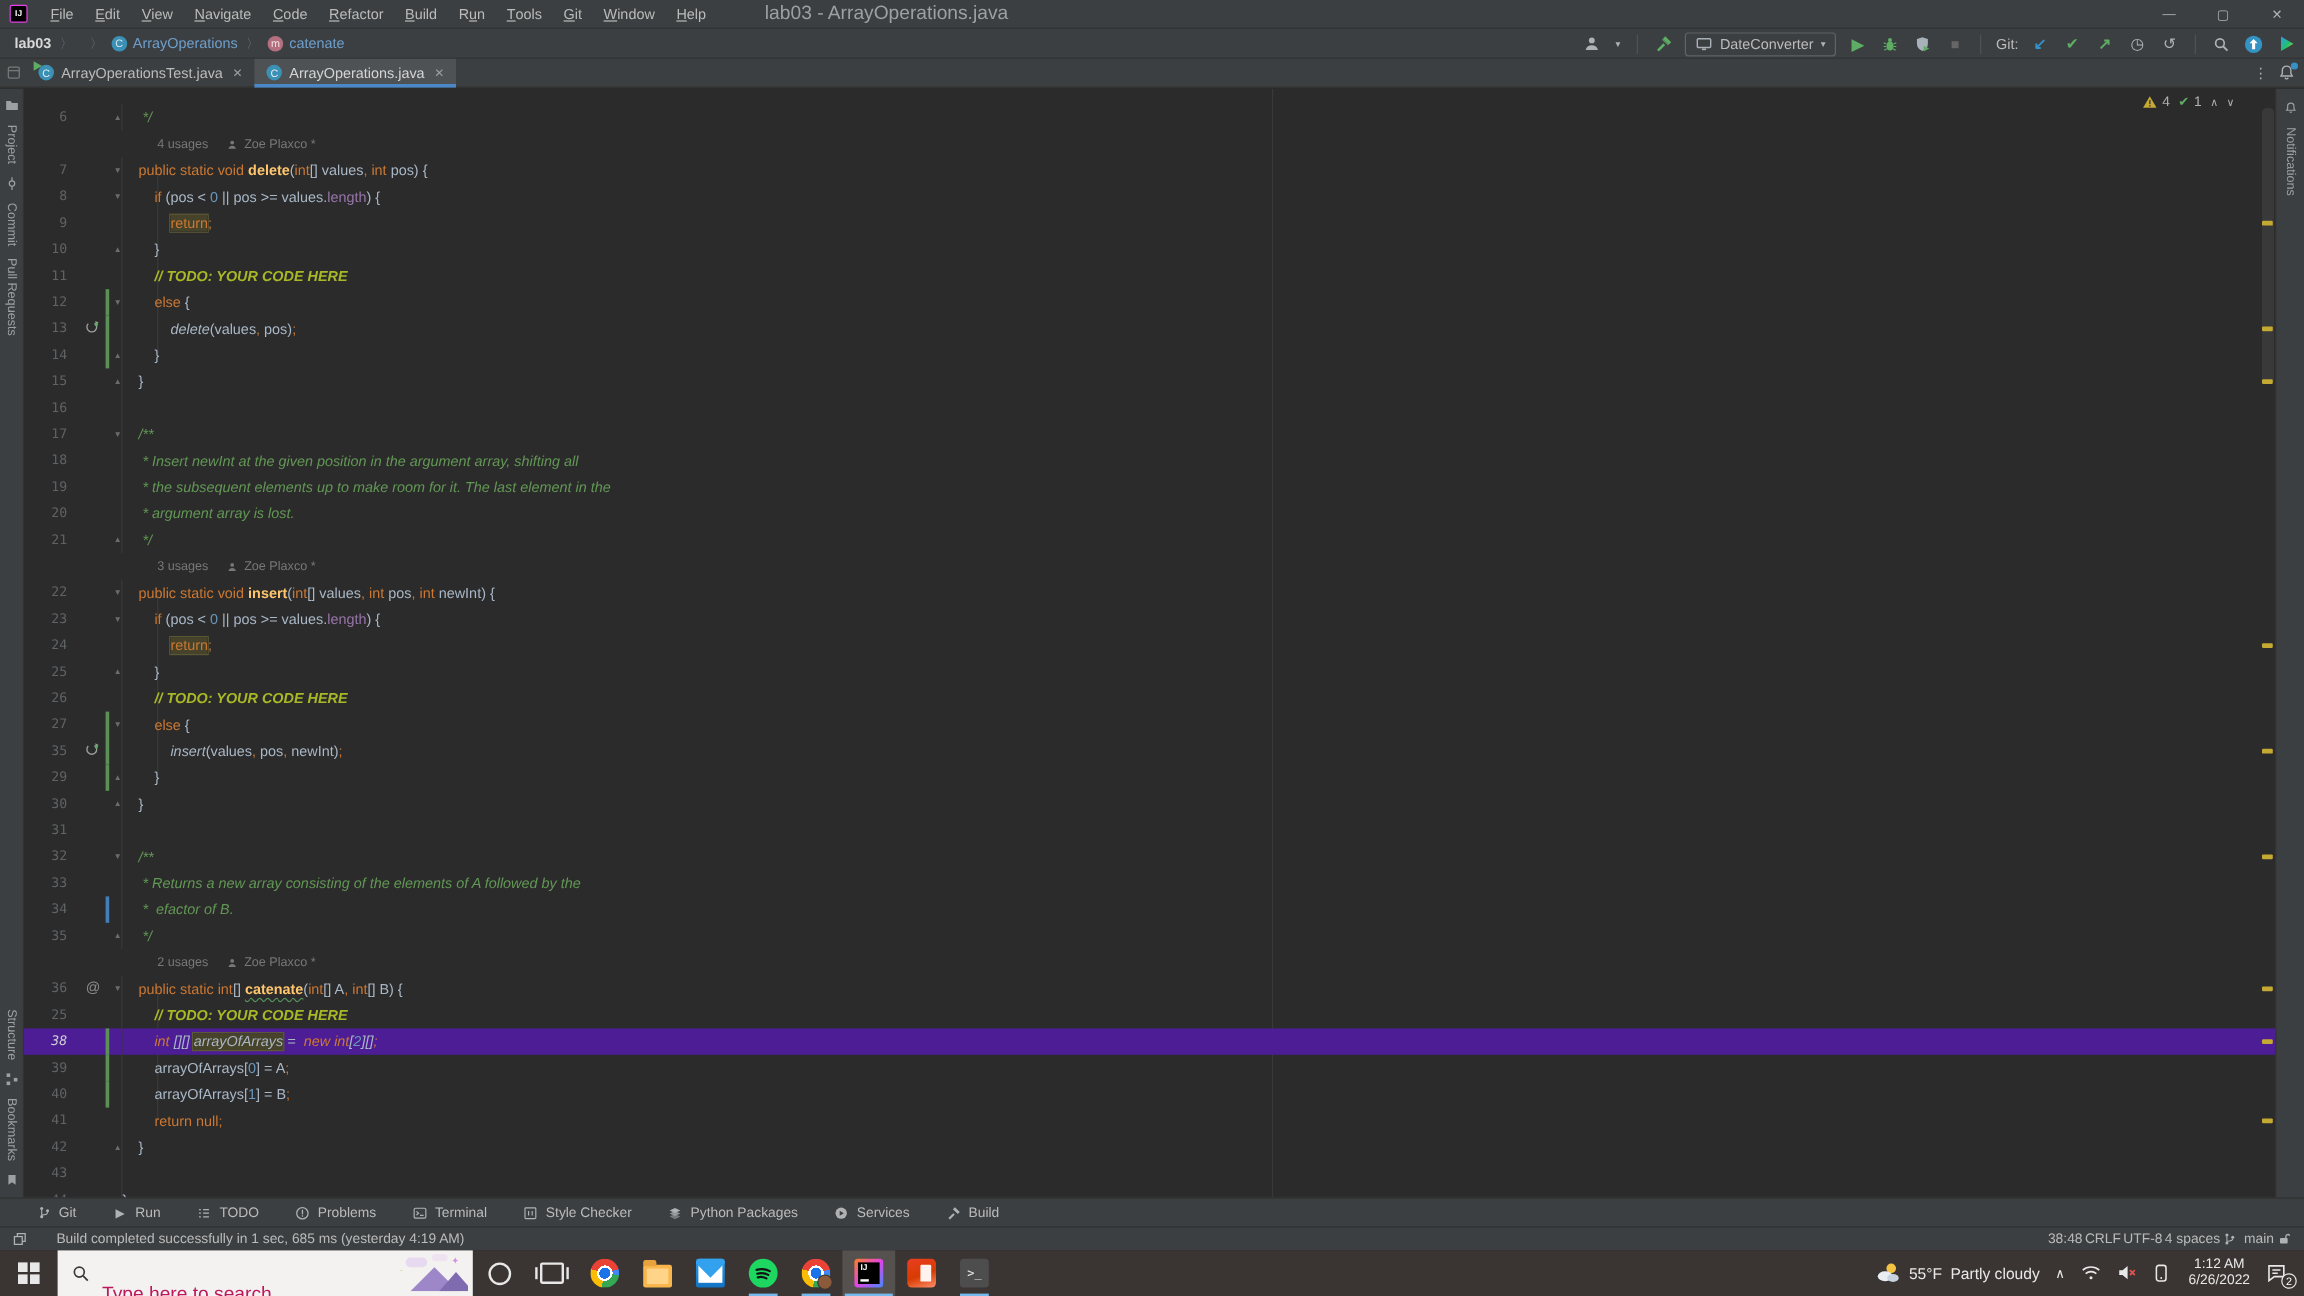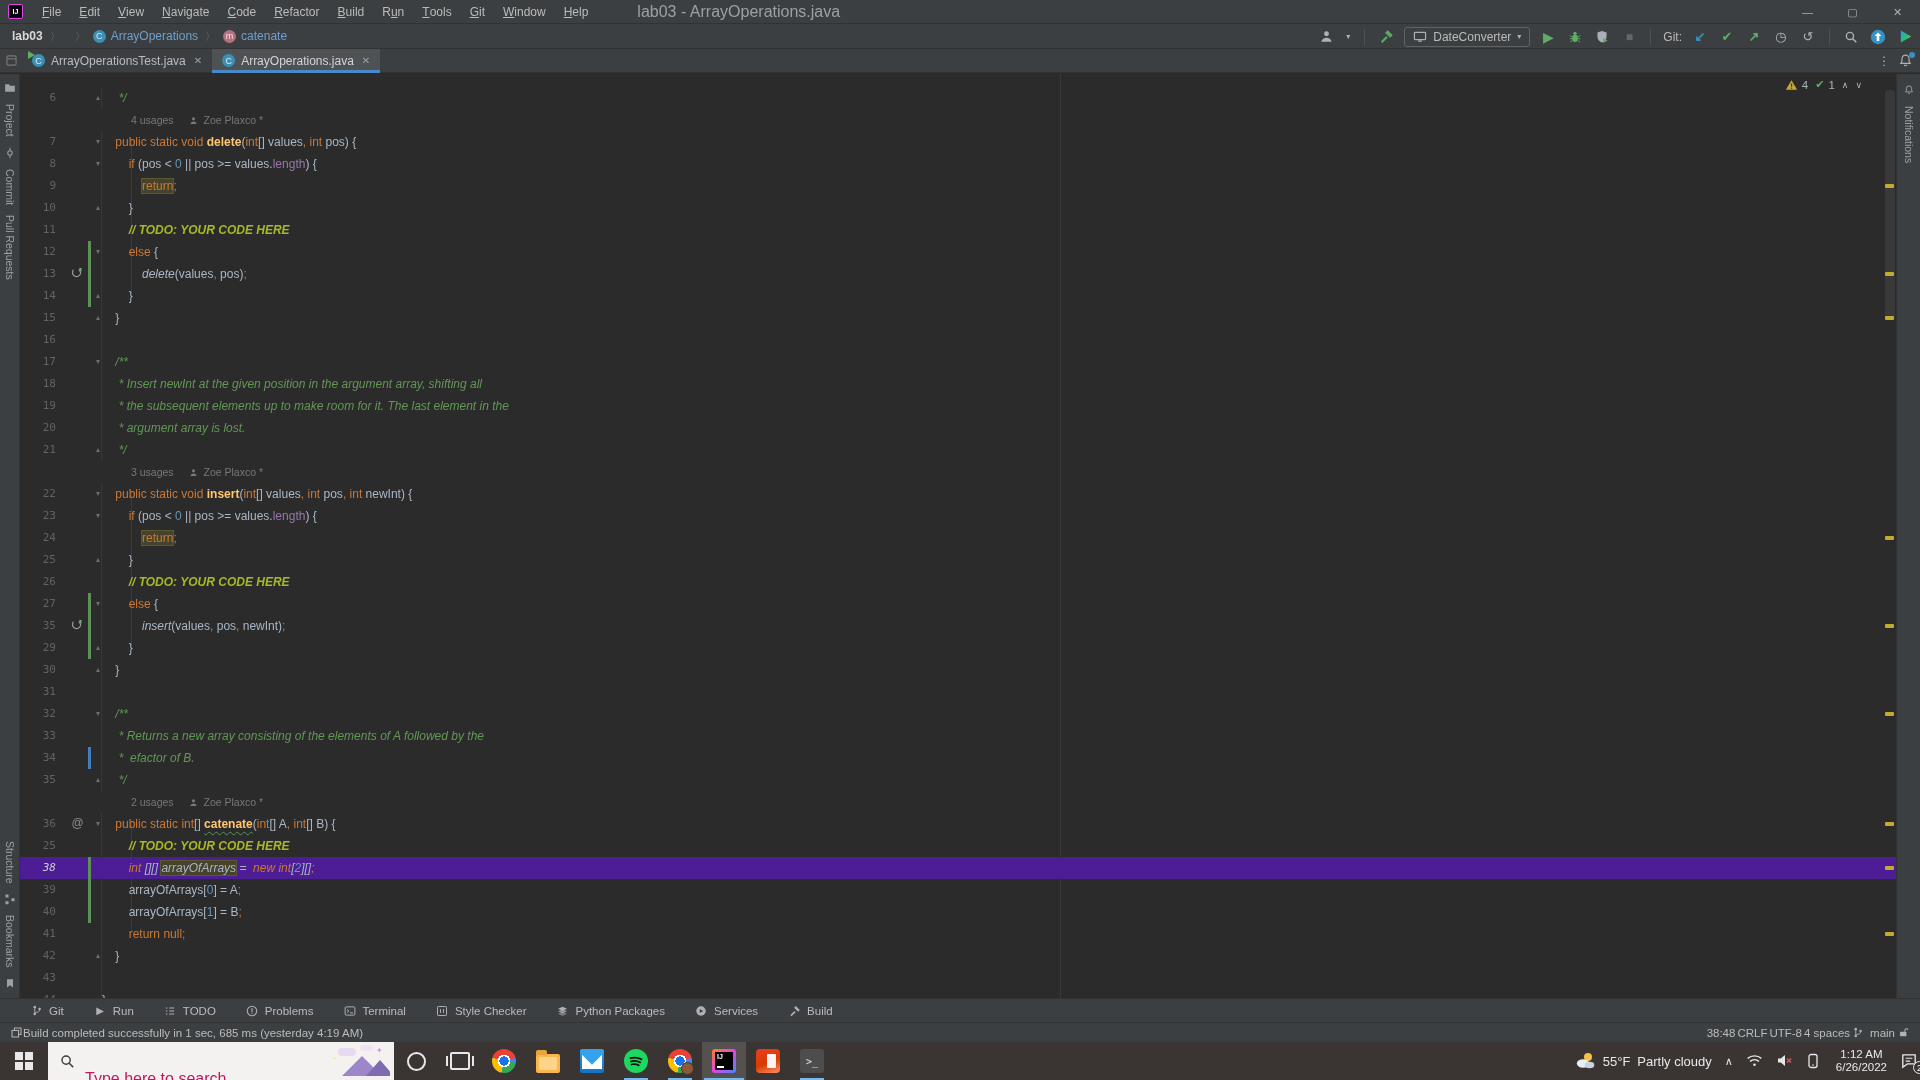--- a/index.html
+++ b/index.html
@@ -82,21 +82,21 @@
   .err-tick{position:absolute;right:2px;width:9px;height:4px;background:#C4A932;border-radius:1px;}
   .scroll-thumb{position:absolute;right:1px;top:16px;width:10px;height:230px;background:rgba(255,255,255,0.07);border-radius:4px;}
 
   
   .toolwin-bar{position:absolute;left:0;top:998px;width:100%;height:24px;background:#3C3F41;border-top:1px solid #323232;display:flex;align-items:center;gap:30px;padding-left:30px;}
   .tool-item{display:flex;align-items:center;gap:6px;color:#BBBBBB;font-size:11.5px;}
   .tool-item .t-ico{width:13px;height:13px;color:#AFB1B3;display:flex;align-items:center;justify-content:center;font-size:11px;}
 
   
   .statusbar{position:absolute;left:0;top:1022px;width:100%;height:20px;background:#3C3F41;border-top:1px solid #323232;display:flex;align-items:center;font-size:11.5px;color:#BBBBBB;}
-  .status-left{display:flex;align-items:center;gap:0;margin-left:10px;}
+  .status-left{display:flex;align-items:center;gap:24px;margin-left:10px;}
   .status-right{position:absolute;right:10px;display:flex;align-items:center;gap:2px;}
   .status-right .with-ico{display:flex;align-items:center;gap:5px;}
   .s-micro{width:13px;height:13px;color:#AFB1B3;}
 
   
   .taskbar{position:absolute;left:0;top:1042px;width:100%;height:38px;background:#3A3533;display:flex;align-items:stretch;}
   .tb-start{width:48px;display:flex;align-items:center;justify-content:center;}
   .winlogo{display:grid;grid-template-columns:8px 8px;grid-template-rows:8px 8px;gap:1.5px;}
   .winlogo div{background:#E8E8E8;}
   .tb-searchbox{width:346px;background:#F3F2F1;display:flex;align-items:center;position:relative;margin:0;border:1px solid #5A5document5;}
@@ -127,21 +127,21 @@
   .ij-ico::after{content:"IJ";position:absolute;left:5px;top:4px;color:#fff;font-size:7px;font-weight:bold;}
   .ij-bar{position:absolute;left:5px;bottom:5px;width:7px;height:2px;background:#fff;z-index:2;}
   .office-ico{border-radius:4px;background:linear-gradient(160deg,#EA3E23,#D83B01 55%,#FF8F6B);position:relative;}
   .office-ico::before{content:"";position:absolute;right:4px;top:5px;width:9px;height:14px;background:#FFF3EF;border-radius:1px;}
   .term-ico{background:#4D4D4D;border-radius:3px;color:#E8E8E8;font-family:"DejaVu Sans Mono",monospace;font-size:10px;display:flex;align-items:center;justify-content:center;}
   .cortana-ico{border-radius:50%;border:2.5px solid #E8E8E8;width:19px;height:19px;margin:auto;}
   .taskview-ico{position:relative;width:20px;height:18px;margin:auto;border:2px solid #E8E8E8;border-radius:2px;}
   .taskview-ico::before{content:"";position:absolute;left:-6px;top:2px;width:2px;height:10px;background:#E8E8E8;}
   .taskview-ico::after{content:"";position:absolute;right:-6px;top:2px;width:2px;height:10px;background:#E8E8E8;}
   .tb-spacer{flex:1;}
-  .tray{display:flex;align-items:center;gap:13px;padding-right:0;color:#E8E8E8;}
+  .tray{display:flex;align-items:center;gap:13px;padding-right:12px;color:#E8E8E8;}
   .tray .wx{display:flex;align-items:center;gap:7px;font-size:13px;}
   .tray-ico{width:17px;height:17px;color:#E8E8E8;}
   .tray-chev{font-size:11px;color:#E8E8E8;}
   .clock{display:flex;flex-direction:column;align-items:center;font-size:11.5px;line-height:13px;}
   .notif-wrap{position:relative;width:20px;height:18px;}
   .notif-badge{position:absolute;right:-6px;bottom:-4px;width:13px;height:13px;border:1px solid #E8E8E8;border-radius:50%;background:#3A3533;color:#fff;font-size:9px;display:flex;align-items:center;justify-content:center;}
   svg{display:block;}
 </style>
 </head>
 <body>

